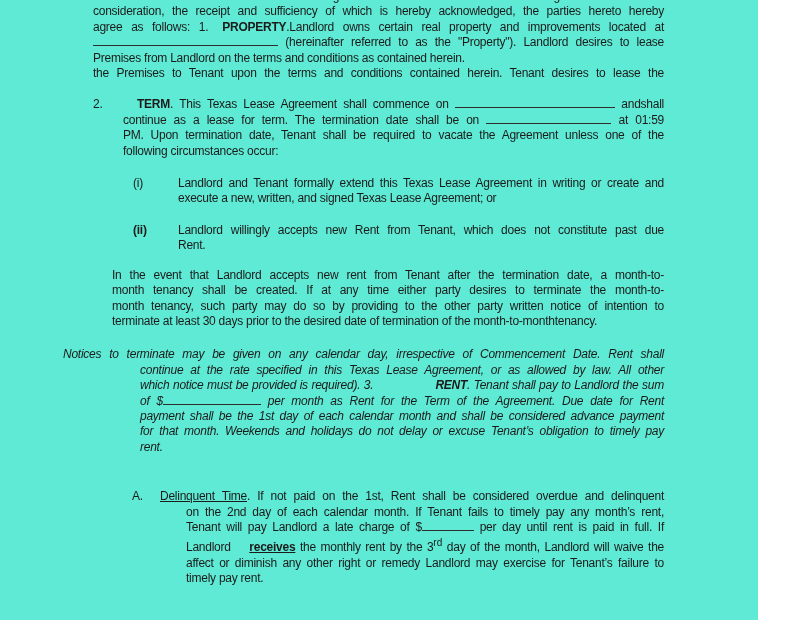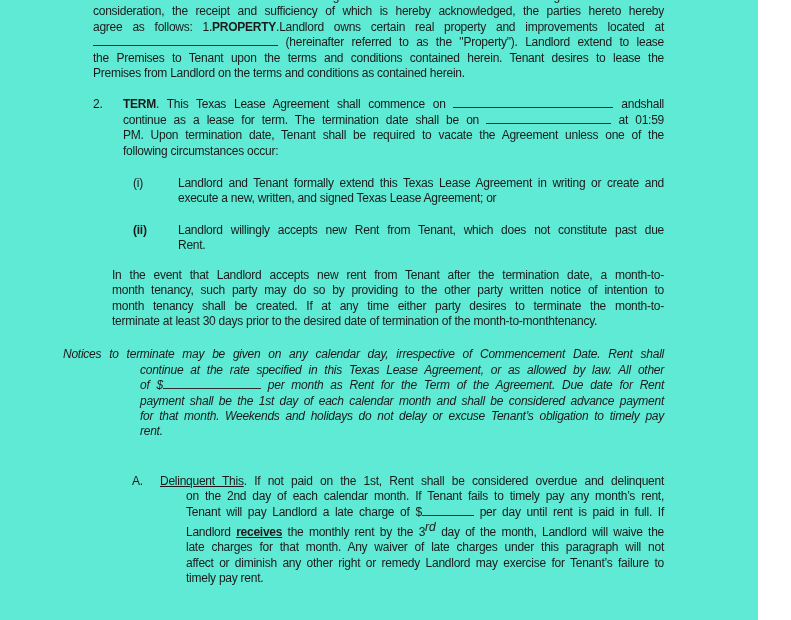--- a/index.html
+++ b/index.html
@@ -5,72 +5,72 @@
   html,body{margin:0;padding:0;background:#ffffff;}
   .page{
     position:relative;width:758px;height:620px;background:#5eead4;overflow:hidden;
     font-family:"Liberation Sans",sans-serif;font-size:12px;letter-spacing:-0.25px;
     line-height:15.4px;color:#1b1b1b;
   }
   .para{position:relative;margin-right:94px;}
   .marker{position:absolute;top:0;white-space:nowrap;}
   .line{text-align:justify;text-align-last:justify;}
   .line.last{text-align-last:left;}
-  .b{font-weight:bold;}
+  .b{font-weight:bold;margin-left:14px;}
   .u{text-decoration:underline;}
-  .sup{font-size:12px;vertical-align:super;letter-spacing:0;font-style:italic;}
+  .sup{font-size:10px;vertical-align:super;letter-spacing:0;}
   .blank{display:inline-block;height:1px;border-bottom:1.4px solid #2e2e2e;vertical-align:baseline;}
   .spacer{display:inline-block;height:1px;}
 </style>
 </head>
 <body>
 
 <div class="page" id="doc">
     <div class="para" style="margin-left: 93px; margin-top: -11px;">
       <div class="line"><span>consideration of the covenants and obligations contained herein and other good and valuable</span></div>
       <div class="line"><span>consideration, the receipt and sufficiency of which is hereby acknowledged, the parties hereto hereby</span></div>
       <div class="line"><span>agree as follows: 1.</span><span class="b">PROPERTY</span><span>.Landlord owns certain real property and improvements located at</span></div>
-      <div class="line"><span class="blank" style="width: 185px;"></span><span> (hereinafter referred to as the "Property"). Landlord extend to lease</span></div>
+      <div class="line"><span class="blank" style="width: 185px;"></span><span> (hereinafter referred to as the "Property"). Landlord desires to lease</span></div>
+      <div class="line last"><span>Premises from Landlord on the terms and conditions as contained herein.</span></div>
       <div class="line"><span>the Premises to Tenant upon the terms and conditions contained herein. Tenant desires to lease the</span></div>
-      <div class="line last"><span>Premises from Landlord on the terms and conditions as contained herein.</span></div>
     </div>
     <div class="para" style="margin-left: 123px; margin-top: 16px;">
       <span class="marker" style="left: -30px;">2.</span>
       <div class="line"><span class="b">TERM</span><span>. This Texas Lease Agreement shall commence on </span><span class="blank" style="width: 160px;"></span><span> andshall</span></div>
       <div class="line"><span>continue as a lease for term. The termination date shall be on </span><span class="blank" style="width: 125px;"></span><span> at 01:59</span></div>
       <div class="line"><span>PM. Upon termination date, Tenant shall be required to vacate the Agreement unless one of the</span></div>
       <div class="line last"><span>following circumstances occur:</span></div>
     </div>
     <div class="para" style="margin-left: 178px; margin-top: 17px;">
       <span class="marker" style="left: -45px;">(i)</span>
       <div class="line"><span>Landlord and Tenant formally extend this Texas Lease Agreement in writing or create and</span></div>
       <div class="line last"><span>execute a new, written, and signed Texas Lease Agreement; or</span></div>
     </div>
     <div class="para" style="margin-left: 178px; margin-top: 16px;">
       <span class="marker" style="left: -45px; font-weight: bold;">(ii)</span>
       <div class="line"><span>Landlord willingly accepts new Rent from Tenant, which does not constitute past due</span></div>
       <div class="line last"><span>Rent.</span></div>
     </div>
     <div class="para" style="margin-left: 112px; margin-top: 14px;">
       <div class="line"><span>In the event that Landlord accepts new rent from Tenant after the termination date, a month-to-</span></div>
+      <div class="line"><span>month tenancy shall be created. If at any time either party desires to terminate the month-to-</span></div>
       <div class="line"><span>month tenancy, such party may do so by providing to the other party written notice of intention to</span></div>
-      <div class="line"><span>month tenancy shall be created. If at any time either party desires to terminate the month-to-</span></div>
       <div class="line last"><span>terminate at least 30 days prior to the desired date of termination of the month-to-monthtenancy.</span></div>
     </div>
     <div class="para" style="margin-left: 140px; margin-top: 18px; font-style: italic;">
       <div class="line" style="margin-left: -77px;"><span>Notices to terminate may be given on any calendar day, irrespective of Commencement Date. Rent shall</span></div>
       <div class="line"><span>continue at the rate specified in this Texas Lease Agreement, or as allowed by law. All other</span></div>
+      <div class="line"><span>which notice must be provided is required). 3.</span><span class="spacer" style="width: 48px;"></span><span class="b">RENT</span><span>.  Tenant shall pay to Landlord the sum</span></div>
       <div class="line"><span>of $</span><span class="blank" style="width: 98px;"></span><span> per month as Rent for the Term of the Agreement. Due date for Rent</span></div>
       <div class="line"><span>payment shall be the 1st day of each calendar month and shall be considered advance payment</span></div>
       <div class="line"><span>for that month. Weekends and holidays do not delay or excuse Tenant’s obligation to timely pay</span></div>
       <div class="line last"><span>rent.</span></div>
     </div>
     <div class="para" style="margin-left: 186px; margin-top: 34px;">
       <span class="marker" style="left: -54px;">A.</span>
-      <div class="line" style="margin-left: -26px;"><span class="u">Delinquent This</span><span>. If not paid on the 1st, Rent shall be considered overdue and delinquent</span></div>
+      <div class="line" style="margin-left: -26px;"><span class="u">Delinquent Time</span><span>. If not paid on the 1st, Rent shall be considered overdue and delinquent</span></div>
       <div class="line"><span>on the 2nd day of each calendar month. If Tenant fails to timely pay any month’s rent,</span></div>
       <div class="line"><span>Tenant will pay Landlord a late charge of $</span><span class="blank" style="width: 52px;"></span><span> per day until rent is paid in full. If</span></div>
       <div class="line"><span>Landlord </span><span class="b u">receives</span><span> the monthly rent by the 3</span><span class="sup">rd</span><span> day of the month, Landlord will waive the</span></div>
-      <div class="line"><span>late charges for that month. Any waiver of late charges under this paragraph will not</span></div>
       <div class="line"><span>affect or diminish any other right or remedy Landlord may exercise for Tenant’s failure to</span></div>
       <div class="line last"><span>timely pay rent.</span></div>
     </div>
   </div>
 
 </body></html>

